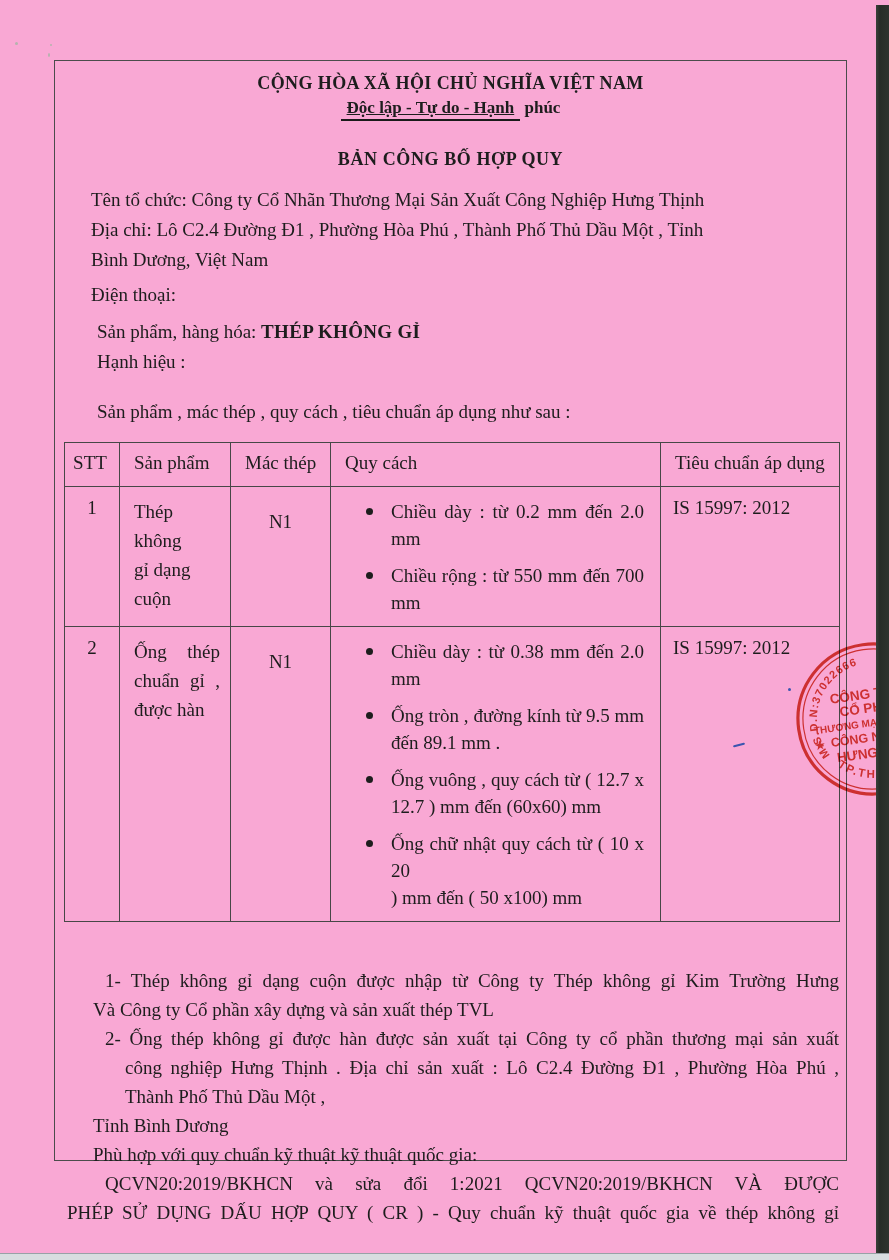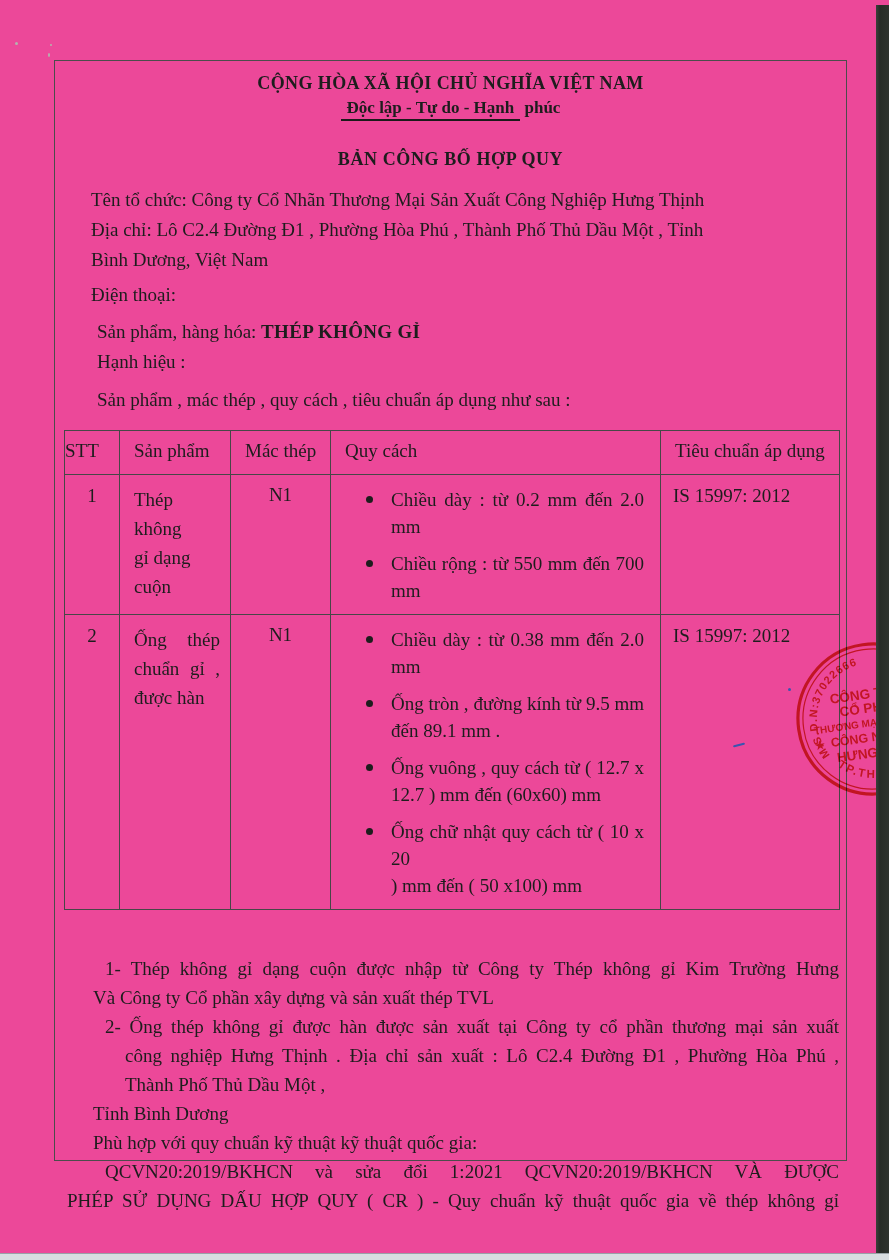--- a/index.html
+++ b/index.html
@@ -1,49 +1,49 @@
 <!DOCTYPE html>
 <html><head>
 <meta charset="utf-8">
 <style>
   html,body{margin:0;padding:0;background:#ffffff;}
   .scan-page{
     position:relative;width:889px;height:1260px;overflow:hidden;
-    background:#ec4899;
+    background:#f9a8d4;
     font-family:"Liberation Serif","DejaVu Serif",serif;
     color:#1d1d1d;
   }
   
   .border-box{
     position:absolute;left:54px;top:60px;width:793px;height:1101px;
     border:1.5px solid #4c4c4c;box-sizing:border-box;
     padding-top:12px;
   }
   .center{text-align:center;}
   .country-title{font-size:18px;font-weight:bold;letter-spacing:.4px;}
   .motto{font-size:17px;font-weight:bold;margin-top:4px;}
-  .motto .ul{border-bottom:2px solid #1a1a1a;padding:0 6px 2px 6px;}
+  .motto .ul{border-bottom:2px solid #1a1a1a;padding:0 6px 2px 6px;text-decoration:underline;}
   .doc-title{font-size:18px;font-weight:bold;letter-spacing:.6px;margin-top:31px;}
   .doc-number{font-size:19px;margin-top:9px;}
   .org-block{margin:15px 40px 0 36px;font-size:19px;line-height:30px;}
   .phone-line{margin-top:5px;}
   .product-block{margin:7px 40px 0 42px;font-size:19px;line-height:30px;}
   .product-name{font-weight:bold;letter-spacing:.3px;}
-  .intro-line{margin-top:8px;}
+  .intro-line{margin-top:20px;}
   
   table.spec-table{
     border-collapse:collapse;margin:15px 0 0 9px;table-layout:fixed;
     width:775px;font-size:19px;
   }
   table.spec-table td{border:1.5px solid #474747;vertical-align:top;box-sizing:border-box;}
   td.h{height:44px;padding:9px 4px 0 14px;}
-  td.h.stt{padding-left:0;}
+  td.h.stt{text-align:center;padding-left:0;}
   td.stt-cell{text-align:center;padding-top:10px;}
   td.product-cell{padding:10px 10px 0 14px;line-height:29px;}
-  td.grade-cell{text-align:center;padding-top:9px;}
+  td.grade-cell{text-align:center;padding-top:24px;}
   td.specs-cell{padding:2px 16px 0 28px;}
   td.standard-cell{padding:10px 4px 0 12px;}
   .spec{position:relative;padding-left:32px;margin:9px 0 10px 0;line-height:27px;}
   .spec::before{
     content:"";position:absolute;left:7px;top:10px;width:7px;height:7px;
     background:#1d1d1d;border-radius:50%;
   }
   .jl{text-align:justify;text-align-last:justify;text-justify:inter-word;}
   .sp{text-align:justify;text-align-last:justify;}
   

